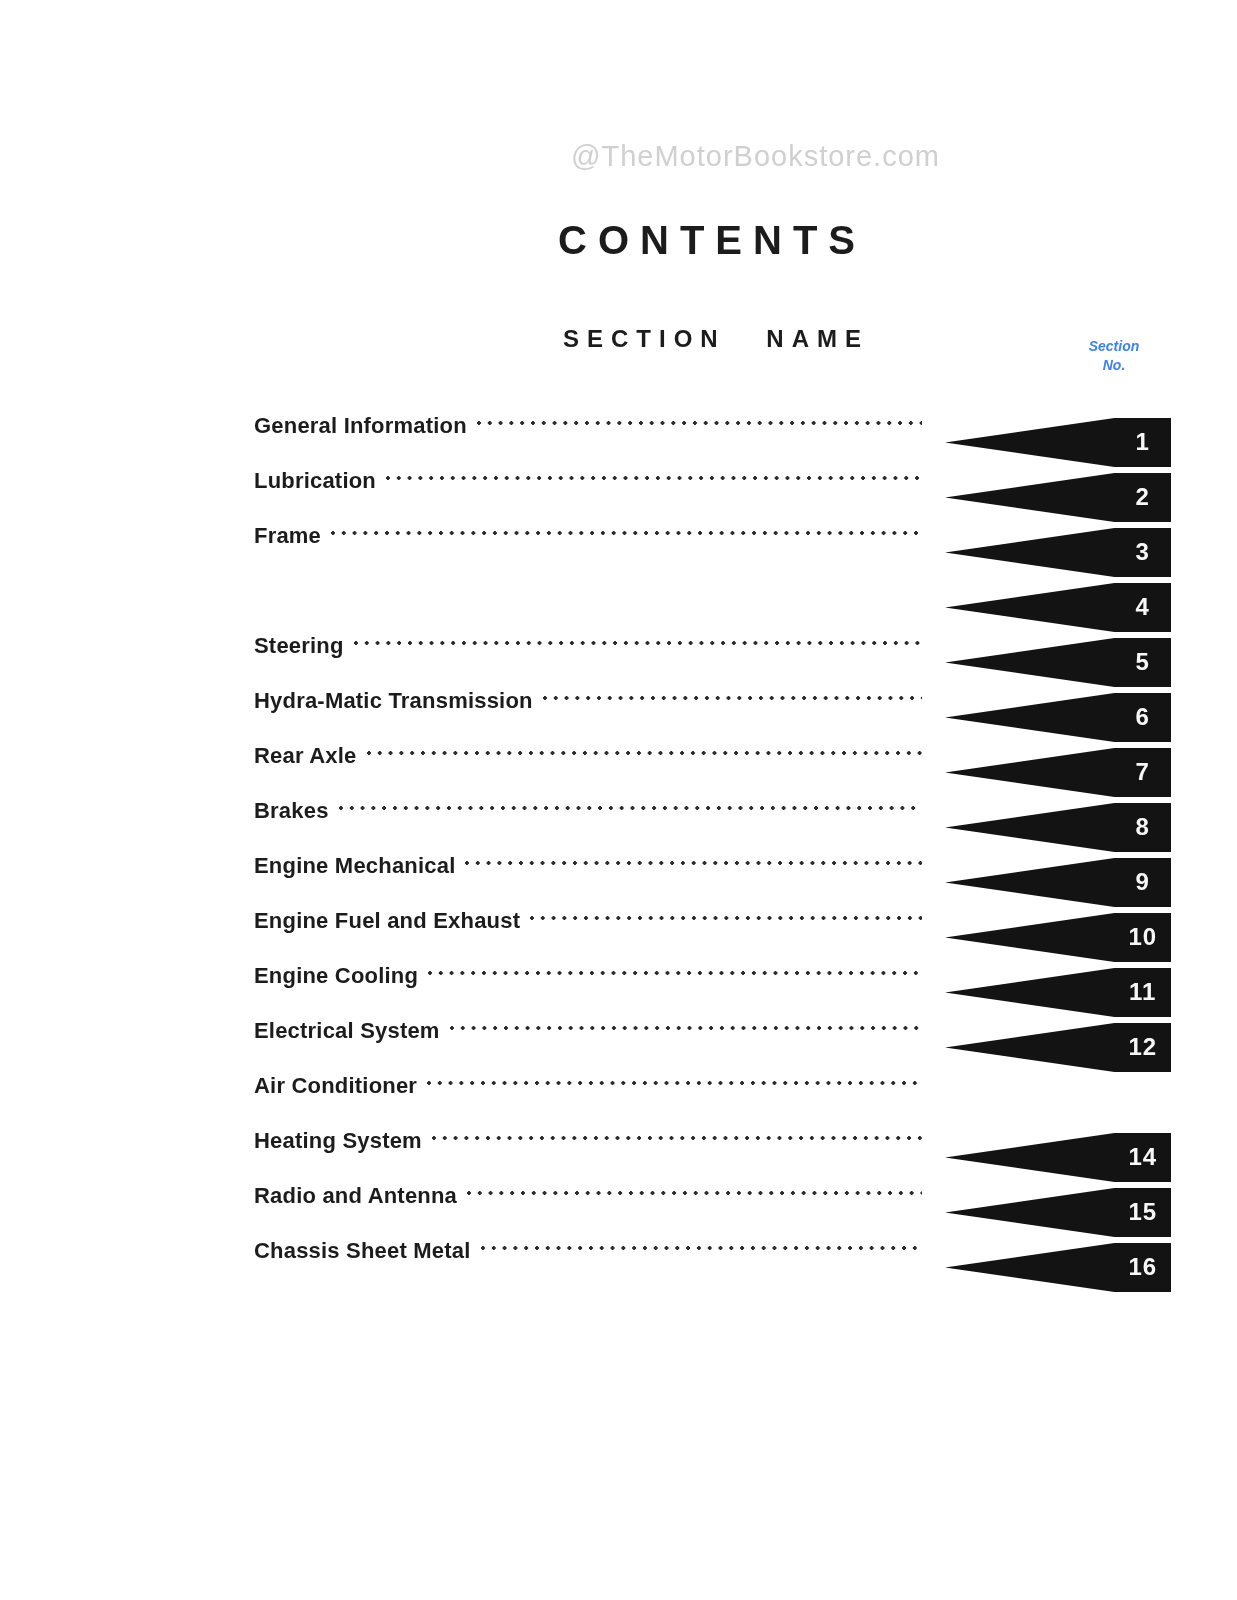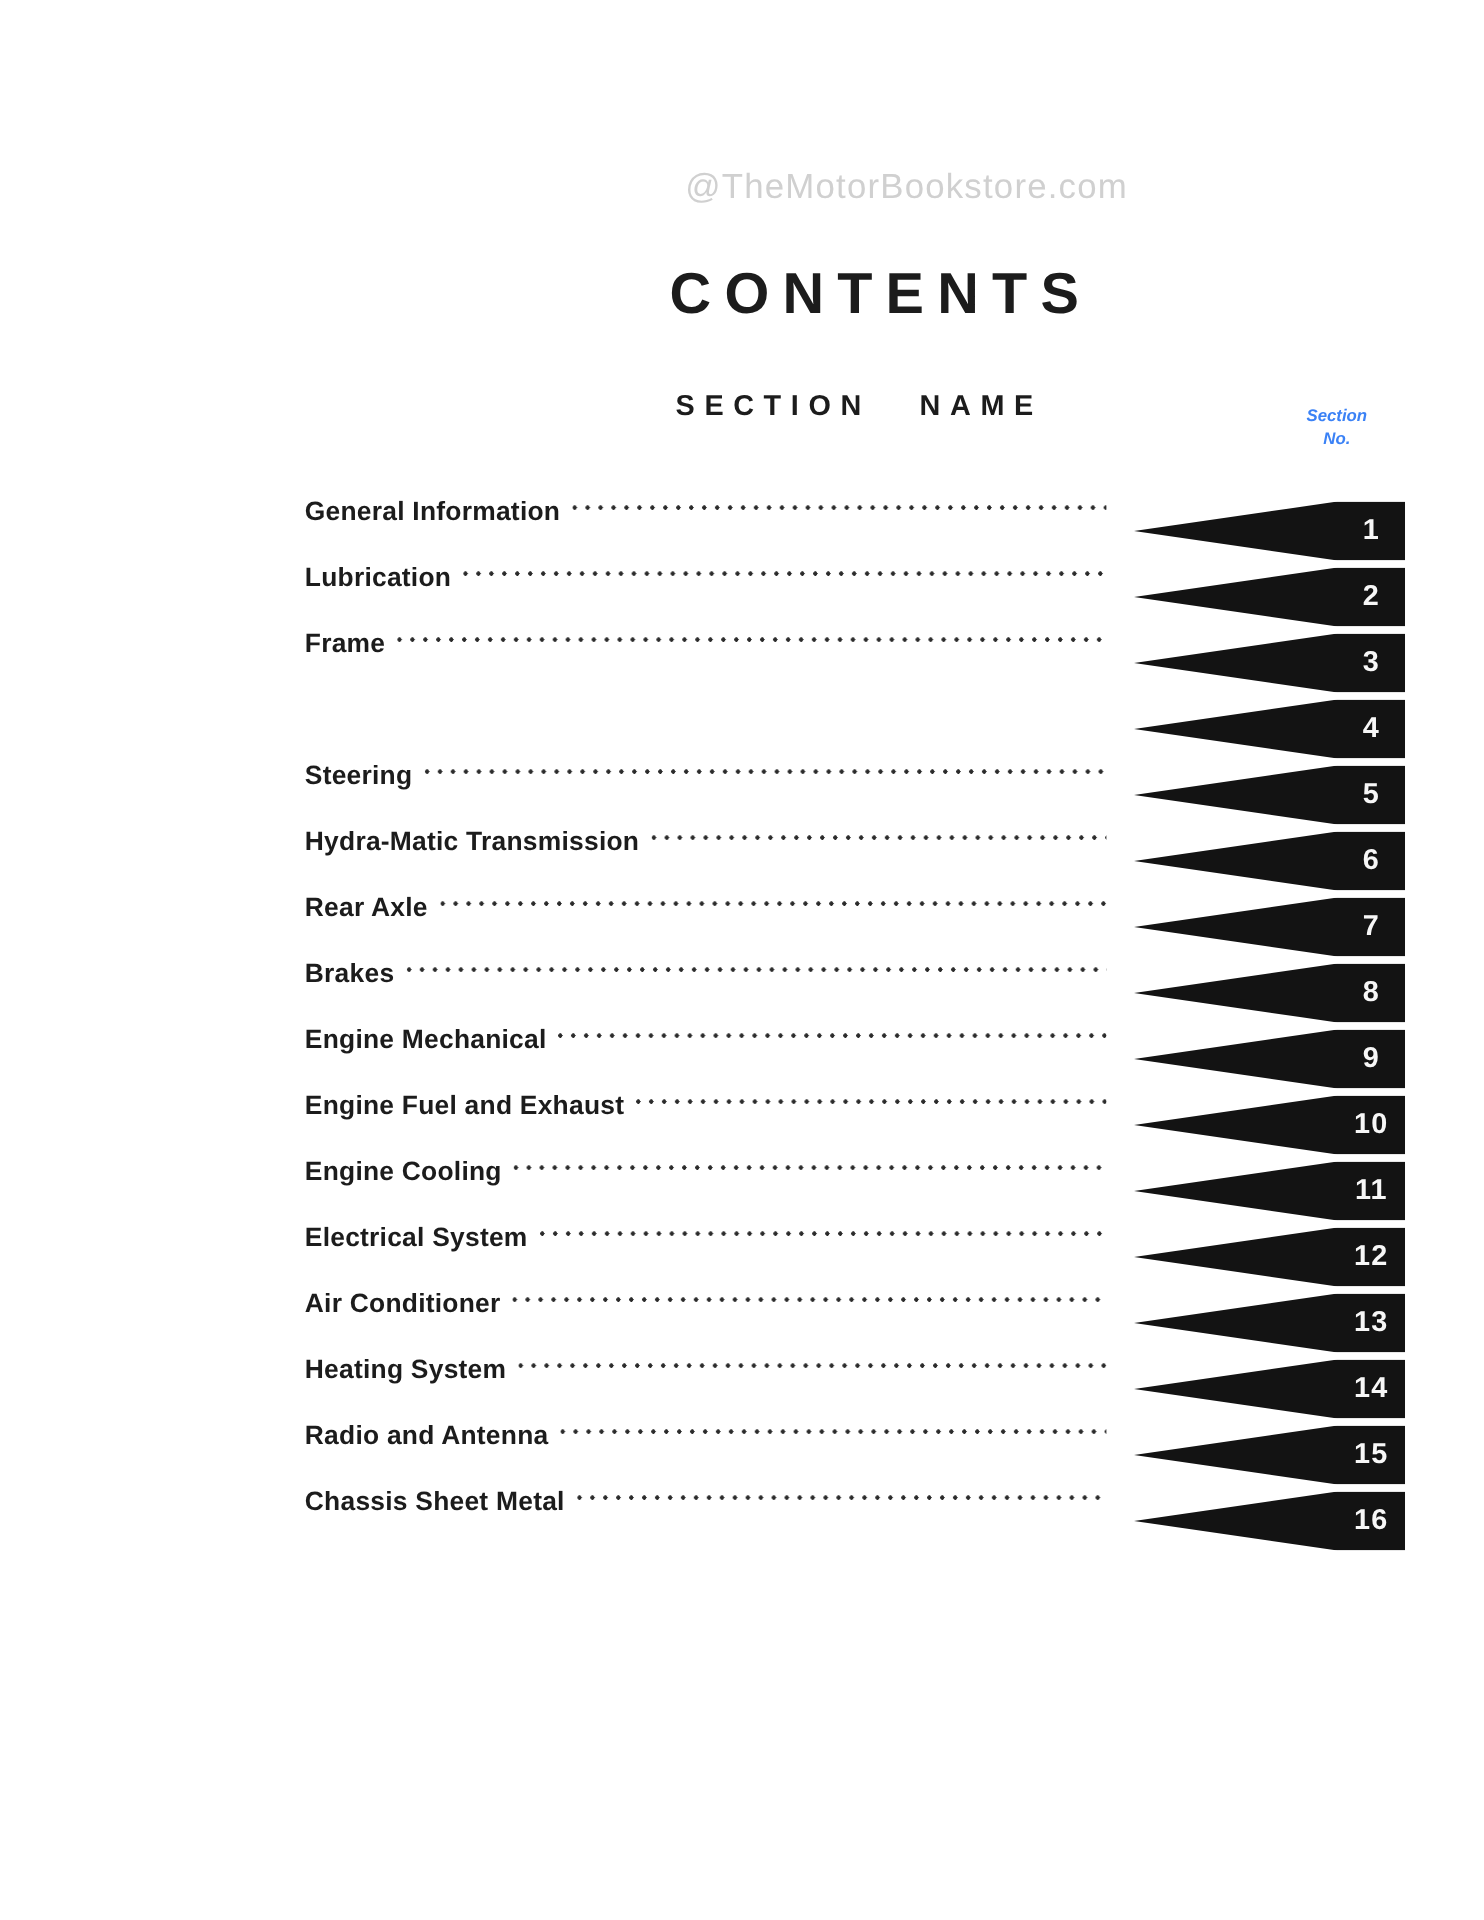--- a/index.html
+++ b/index.html
@@ -11,21 +11,21 @@
     overflow:hidden;
   }
   .watermark{
     position:absolute;left:571px;top:140px;
     font-size:29px;font-weight:400;letter-spacing:1px;
     color:var(--watermark,#d0d0d0);
     white-space:nowrap;
   }
   .title{
     position:absolute;left:558px;top:218px;margin:0;
-    font-size:48px;font-weight:700;letter-spacing:11px;
+    font-size:40px;font-weight:700;letter-spacing:11px;
     color:var(--ink,#1c1c1c);white-space:nowrap;
   }
   .sec-name{
     position:absolute;left:563px;top:325px;
     font-size:24px;font-weight:700;letter-spacing:8px;word-spacing:26px;
     color:var(--ink,#1c1c1c);white-space:nowrap;
   }
   .sec-no{
     position:absolute;left:1078px;top:337px;width:72px;
     text-align:center;font-size:14px;font-weight:700;font-style:italic;
@@ -193,23 +193,20 @@
     <div class="tab">
       <span class="num">12</span>
     </div>
   </div>
 
   <div class="row">
     <div class="leader">
       <span class="label">Air Conditioner</span>
       <span class="dots"></span>
     </div>
-    <div class="tab">
-      <span class="num">13</span>
-    </div>
   </div>
 
   <div class="row">
     <div class="leader">
       <span class="label">Heating System</span>
       <span class="dots"></span>
     </div>
     <div class="tab">
       <span class="num">14</span>
     </div>

